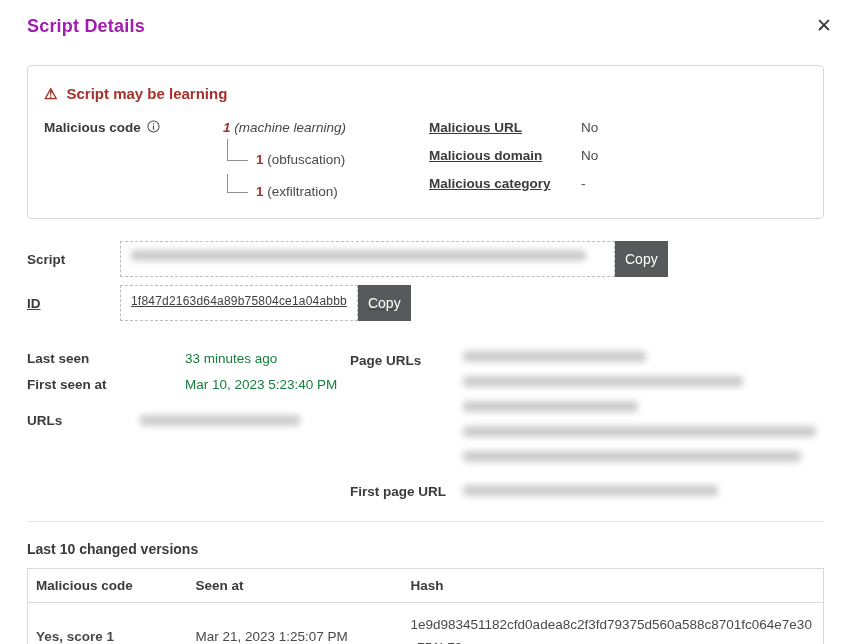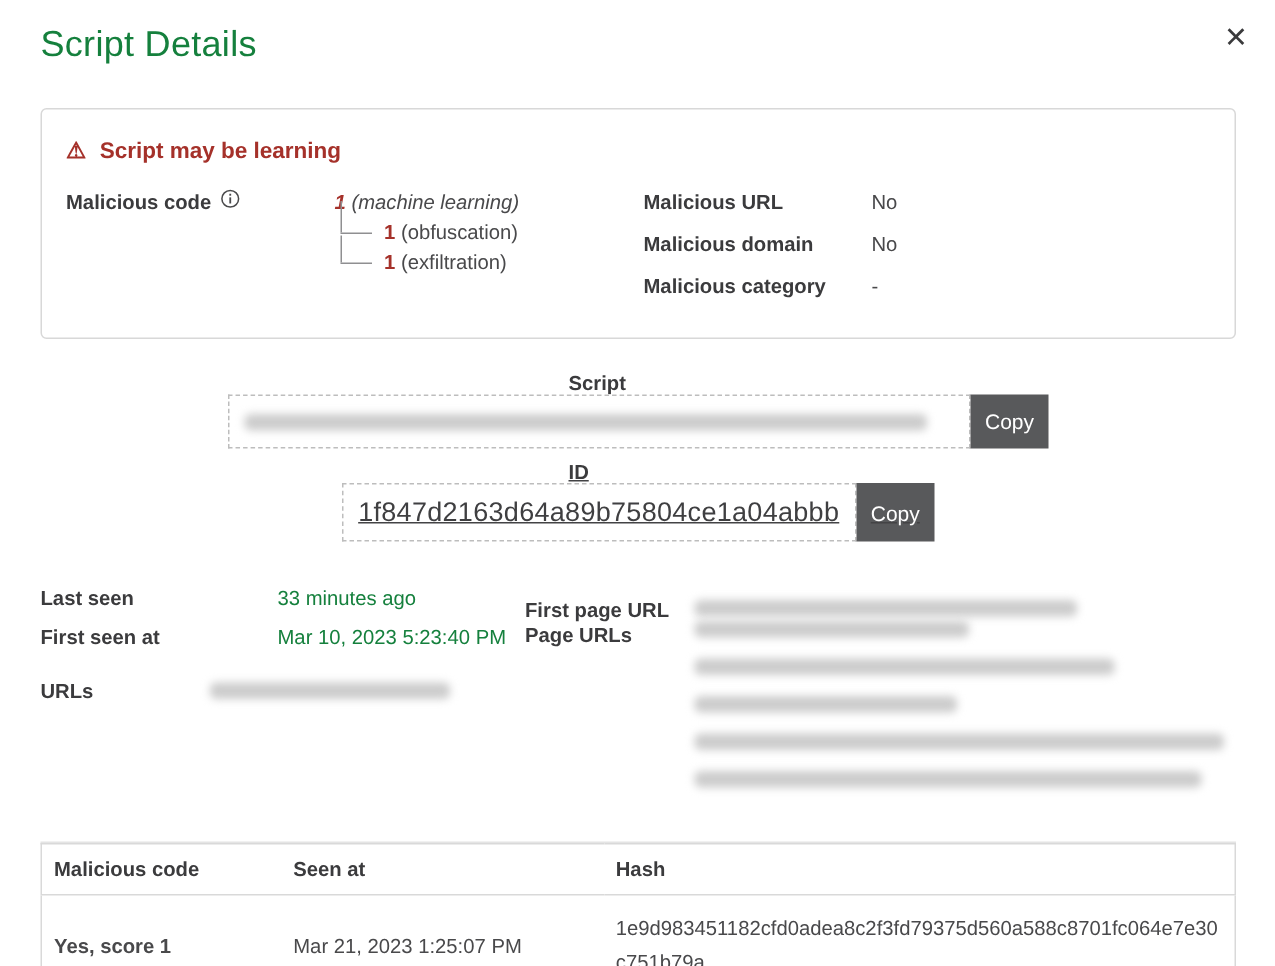--- a/index.html
+++ b/index.html
@@ -5,21 +5,21 @@
   * { box-sizing: border-box; margin: 0; padding: 0; }
   html,body { width:850px; height:644px; }
   body {
     font-family: "Liberation Sans", sans-serif;
     background:#ffffff; color:#434345;
     position:relative; overflow:hidden;
   }
   .panel { padding:16px 26px 0 27px; }
 
   
-  .page-title { font-size:24px; font-weight:400; color:#15803d; letter-spacing:.2px; }
+  .page-title { font-size:18px; font-weight:700; color:#a21caf; letter-spacing:.2px; }
   .close-btn {
     position:absolute; top:10px; right:12px;
     font-size:19px; color:#3a3a3c; background:none; border:none;
     cursor:pointer; line-height:1; padding:6px; font-family:inherit;
   }
 
   
   .warn-card {
     border:1px solid #d8d8d8; border-radius:4px;
     margin-top:28px; padding:19px 16px 14px 16px;
@@ -28,38 +28,38 @@
     color:#a5312a; font-weight:bold; font-size:15px; }
   .warn-title .tri { font-size:15px; line-height:1; }
   .warn-body { display:flex; margin-top:17px; }
   .warn-left { width:385px; display:flex; }
   .field-label { font-weight:bold; font-size:13.5px; color:#3b3b3d; }
   .mal-code-label { width:179px; display:flex; align-items:flex-start; gap:6px; padding-top:1px; }
   .info-icon { display:inline-block; margin-top:-1px; }
   .tree { font-size:13.5px; color:#49494b; }
   .tree .val { color:#a5312a; font-weight:bold; }
   .tree-root { line-height:18px;font-style:italic; }
-  .branch { position:relative; padding-left:33px; margin-top:2px; line-height:18px; }
+  .branch { position:relative; padding-left:33px; margin-top:14px; line-height:18px; }
   .branch::before { content:''; position:absolute; left:4px; top:-12px; height:calc(50% + 12px); width:1px; background:#8f8f91; }
   .branch::after  { content:''; position:absolute; left:4px; top:50%; width:21px; height:1px; background:#8f8f91; }
   .branch + .branch::before { top:-9px; height:calc(50% + 9px); }
   .warn-right { flex:1; padding-top:1px; }
   .kv-row { display:flex; margin-bottom:13px; }
-  .kv-row .field-label { width:152px; }
+  .kv-row .field-label { width:152px;text-decoration:underline; }
   .kv-row .kv-val { font-size:13.5px; color:#49494b; }
 
   
-  .copy-row { display:flex; align-items:center; margin-top:22px;flex-direction:column; }
+  .copy-row { display:flex; align-items:center; margin-top:22px; }
   .copy-row + .copy-row { margin-top:8px;text-decoration:underline; }
   .copy-row .field-label { width:93px; }
   .copy-group { display:flex; align-items:stretch; }
   .dash-box {
     border:1px dashed #bdbdbd; background:#fff;
-    display:flex; align-items:center; padding:8px 10px; min-height:36px;
-    font-size:18px; color:#3f3f41; letter-spacing:.2px; white-space:nowrap;
+    display:flex; align-items:flex-start; padding:8px 10px; min-height:36px;
+    font-size:12px; color:#3f3f41; letter-spacing:.2px; white-space:nowrap;
   }
   .copy-btn {
     background:#58595b; color:#ffffff; border:none; cursor:pointer;
     font-family:inherit; font-size:14px; padding:0 10px; min-height:36px;
   }
 
   
   .blur { background:#cccccc; border-radius:4px; filter:blur(3px); height:11px; display:block; }
 
   
@@ -177,39 +177,40 @@
       <div class="meta-row">
         <span class="field-label">First seen at</span>
         <span class="meta-val">Mar 10, 2023 5:23:40 PM</span>
       </div>
       <div class="meta-row host-row">
         <span class="field-label">URLs</span>
         <span class="blur" style="width:160px;"></span>
       </div>
     </div>
     <div class="meta-right">
-      <div class="group fpu-row">
-        <span class="field-label">First page URL</span>
-        <span class="blur" style="width:255px;"></span>
-      </div>
       <div class="group">
         <span class="field-label">Page URLs</span>
         <div class="blur-stack">
           <span class="blur" style="width:183px;"></span>
           <span class="blur" style="width:280px;"></span>
           <span class="blur" style="width:175px;"></span>
           <span class="blur" style="width:353px;"></span>
           <span class="blur" style="width:338px;"></span>
         </div>
       </div>
+      <div class="group fpu-row">
+        <span class="field-label">First page URL</span>
+        <span class="blur" style="width:255px;"></span>
+      </div>
     </div>
   </div>
 
   <hr class="divider">
 
+  <div class="versions-title">Last 10 changed versions</div>
   <table class="versions">
     <thead>
       <tr>
         <th class="col-malcode">Malicious code</th>
         <th class="col-seen">Seen at</th>
         <th>Hash</th>
       </tr>
     </thead>
     <tbody>
       <tr>

